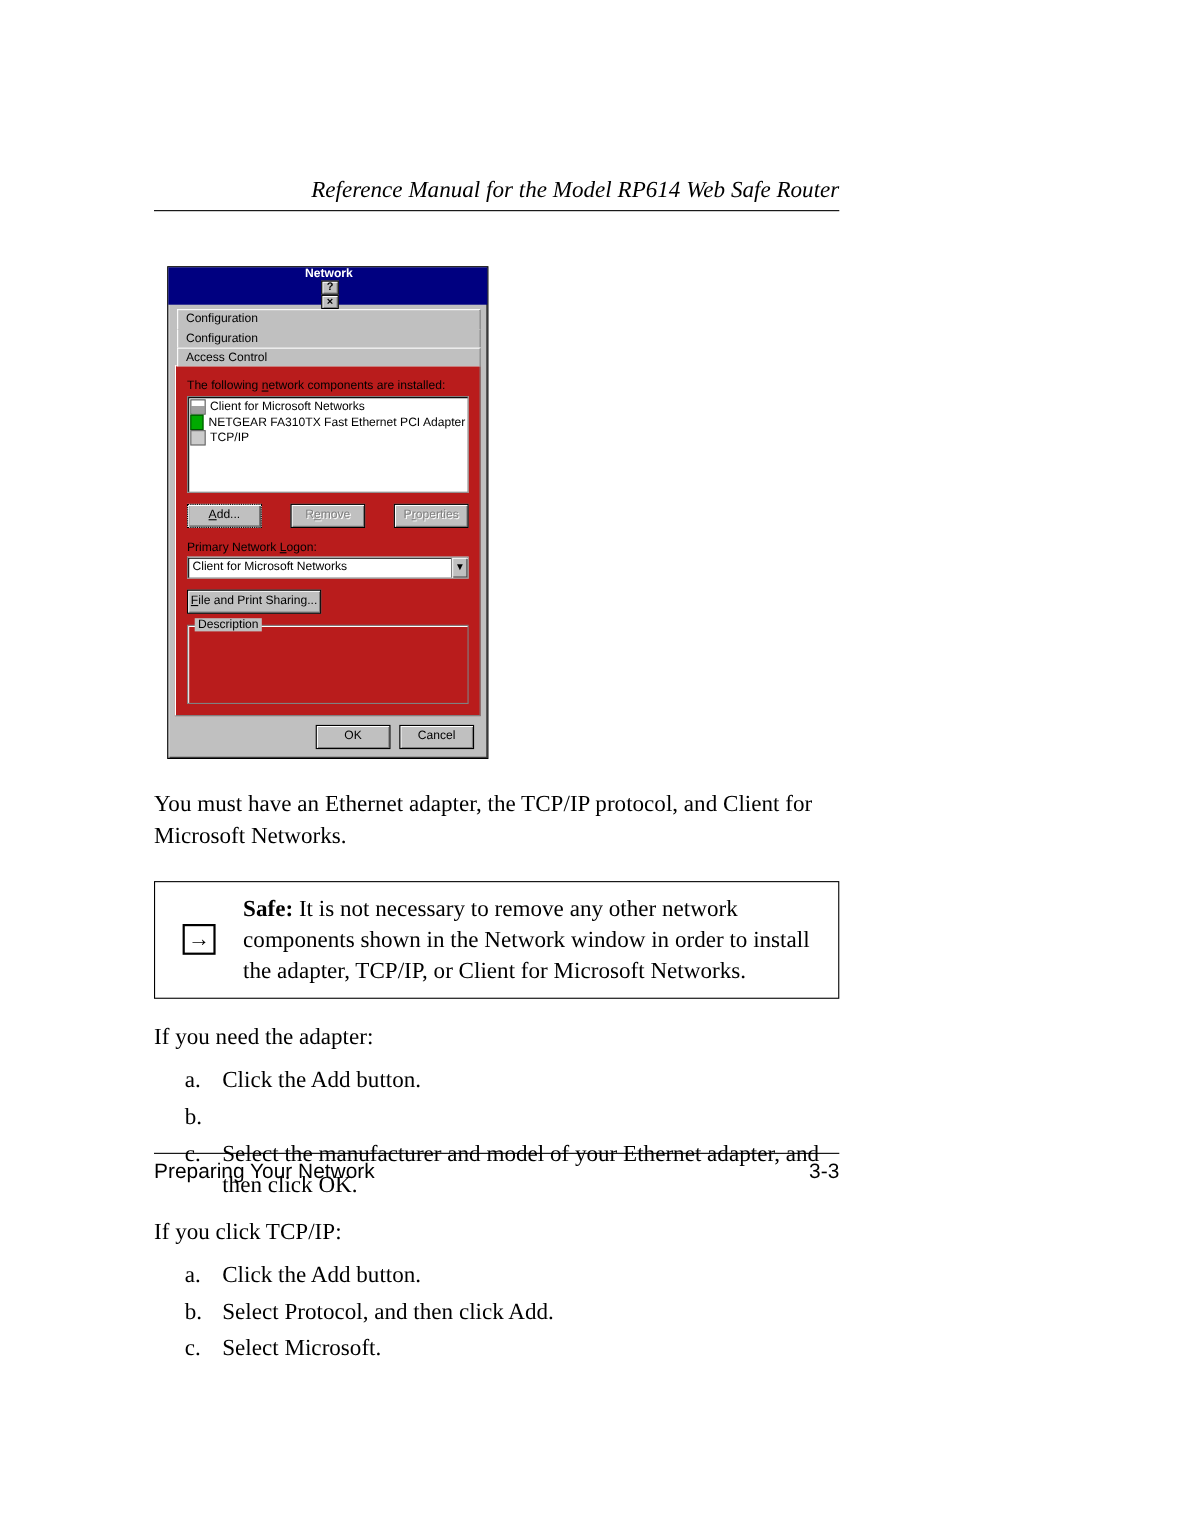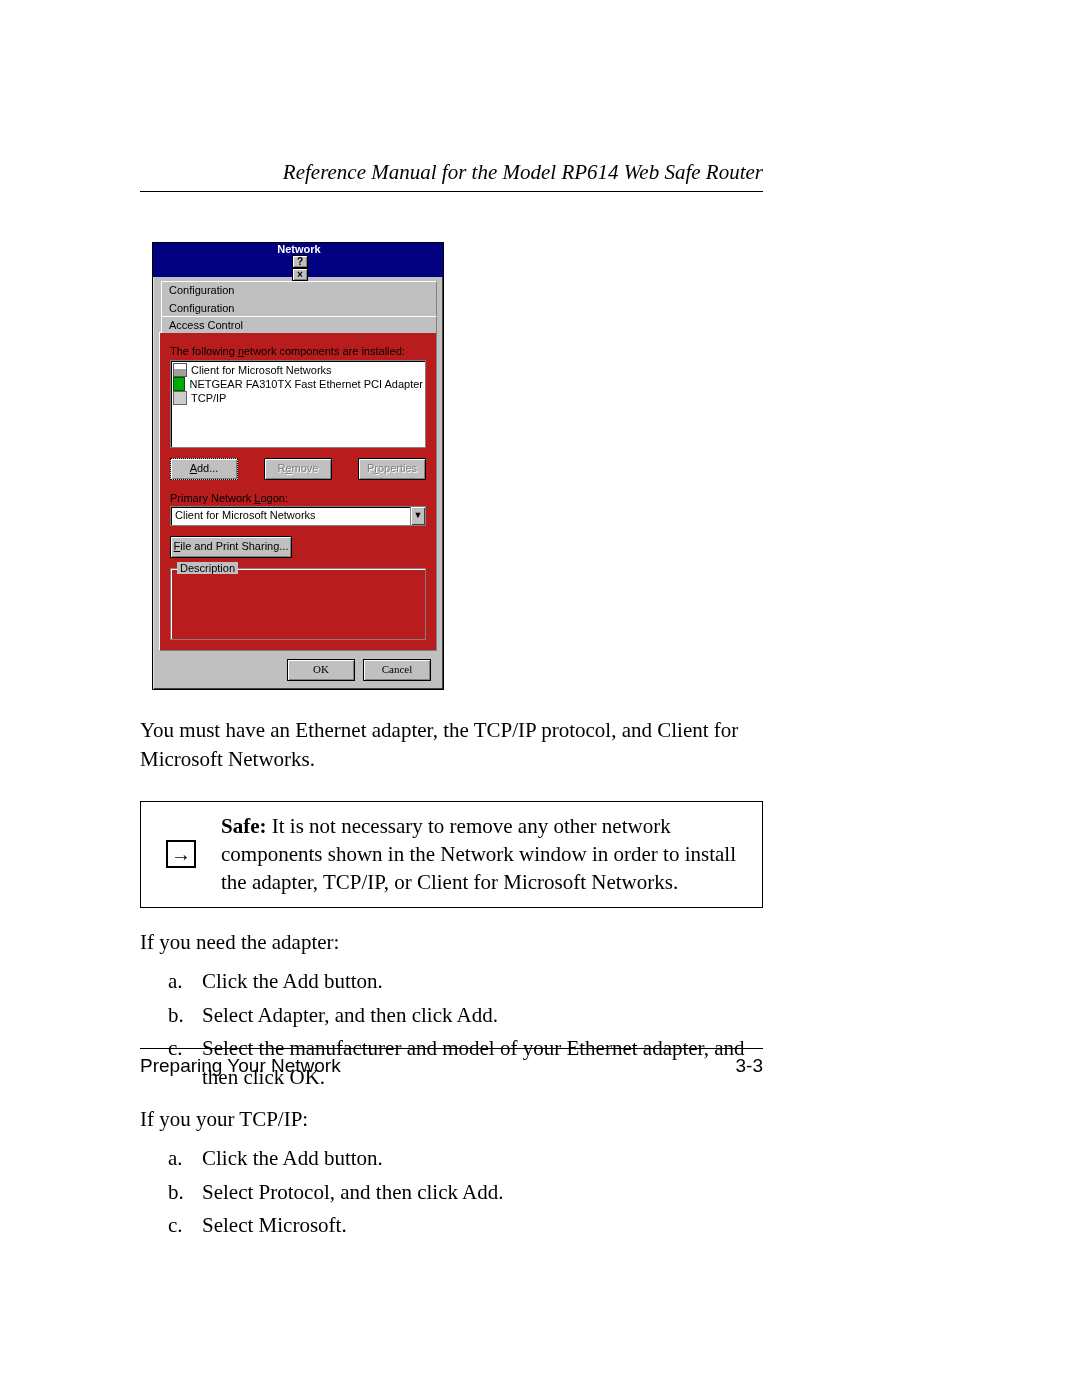--- a/index.html
+++ b/index.html
@@ -288,21 +288,20 @@
   }
   .dlg-buttons {
     display: flex;
     justify-content: flex-end;
     gap: 8px;
     padding: 8px 6px 0 6px;
   }
   .dlg-buttons .win-btn {
     flex: none;
     width: 66px;
-    font-family: Liberation Serif, serif;
   }
   .u { text-decoration: underline; }
 </style>
 </head>
 <body>
 
 <div class="page">
 
   <div class="header-title">Reference Manual for the Model RP614 Web Safe Router</div>
   <hr class="hr-top">
@@ -370,29 +369,28 @@
     </div>
 
     <p>If you need the adapter:</p>
     <div class="ol">
       <div class="li">
           <span class="marker">a.</span>
           <span>Click the Add button.</span>
         </div>
       <div class="li">
           <span class="marker">b.</span>
-          <span>Select Adapter, and then click Add.</span>
         </div>
       <div class="li">
           <span class="marker">c.</span>
           <span>Select the manufacturer and model of your Ethernet adapter, and then click OK.</span>
         </div>
     </div>
 
-    <p>If you your TCP/IP:</p>
+    <p>If you click TCP/IP:</p>
     <div class="ol">
       <div class="li">
           <span class="marker">a.</span>
           <span>Click the Add button.</span>
         </div>
       <div class="li">
           <span class="marker">b.</span>
           <span>Select Protocol, and then click Add.</span>
         </div>
       <div class="li">

